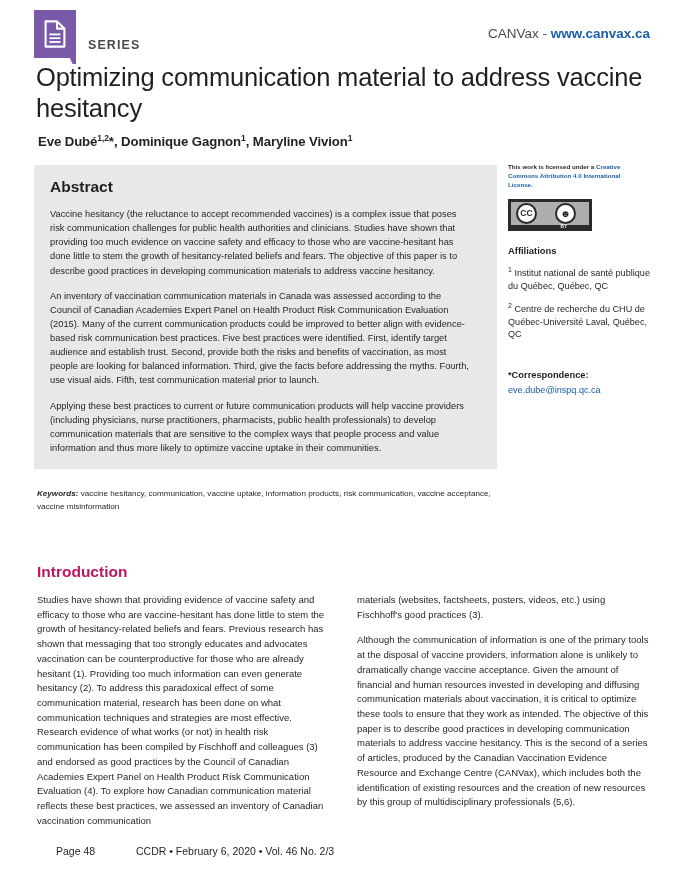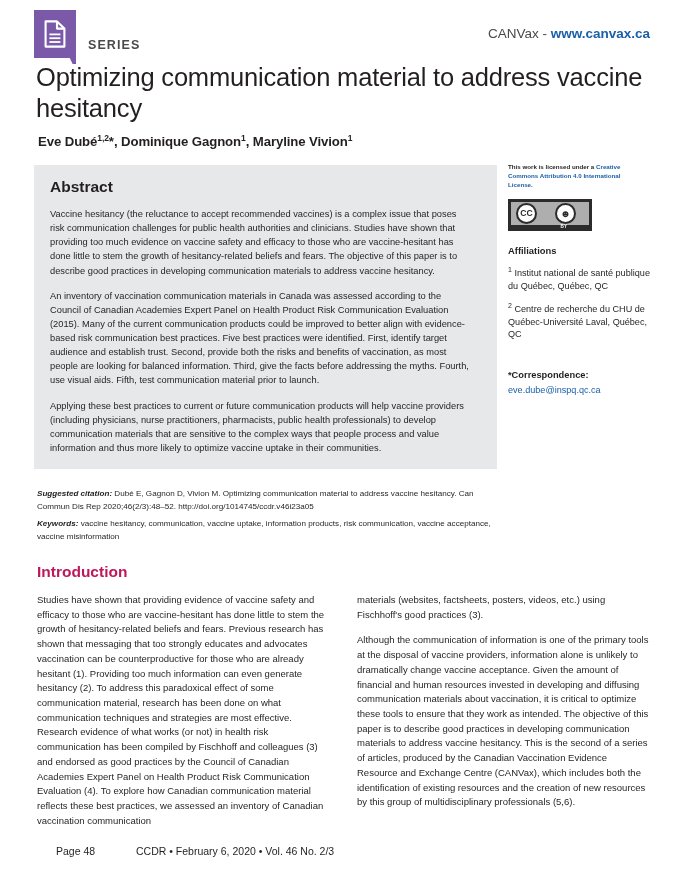--- a/index.html
+++ b/index.html
@@ -292,21 +292,20 @@
   <div class="authors">Eve Dubé<sup>1,2</sup>*, Dominique Gagnon<sup>1</sup>, Maryline Vivion<sup>1</sup></div>
 
   <div class="abstract-box">
     <div class="abstract-heading">Abstract</div>
     <p class="abstract-p">Vaccine hesitancy (the reluctance to accept recommended vaccines) is a complex issue that poses risk communication challenges for public health authorities and clinicians. Studies have shown that providing too much evidence on vaccine safety and efficacy to those who are vaccine-hesitant has done little to stem the growth of hesitancy-related beliefs and fears. The objective of this paper is to describe good practices in developing communication materials to address vaccine hesitancy.</p>
     <p class="abstract-p">An inventory of vaccination communication materials in Canada was assessed according to the Council of Canadian Academies Expert Panel on Health Product Risk Communication Evaluation (2015). Many of the current communication products could be improved to better align with evidence-based risk communication best practices. Five best practices were identified. First, identify target audience and establish trust. Second, provide both the risks and benefits of vaccination, as most people are looking for balanced information. Third, give the facts before addressing the myths. Fourth, use visual aids. Fifth, test communication material prior to launch.</p>
     <p class="abstract-p">Applying these best practices to current or future communication products will help vaccine providers (including physicians, nurse practitioners, pharmacists, public health professionals) to develop communication materials that are sensitive to the complex ways that people process and value information and thus more likely to optimize vaccine uptake in their communities.</p>
   </div>
 
   <div class="citation-block">
-    <p><span class="lead">Suggested citation:</span><span> Dubé E, Gagnon D, Vivion M. Optimizing communication material to address vaccine hesitancy. Can Commun Dis Rep 2020;46(2/3):48–52. http://doi.org/1014745/ccdr.v46i23a05</span></p>
     <p><span class="lead">Keywords:</span><span> vaccine hesitancy, communication, vaccine uptake, information products, risk communication, vaccine acceptance, vaccine misinformation</span></p>
   </div>
 
   <div class="sidebar">
     <div class="license-text"><span>This work is licensed under a </span><span class="link">Creative Commons Attribution 4.0 International License</span><span>.</span></div>
 
     <div class="cc-badge">
       <div class="band"></div>
       <div class="glyph g1">CC</div>
       <div class="glyph g2">☻</div>

